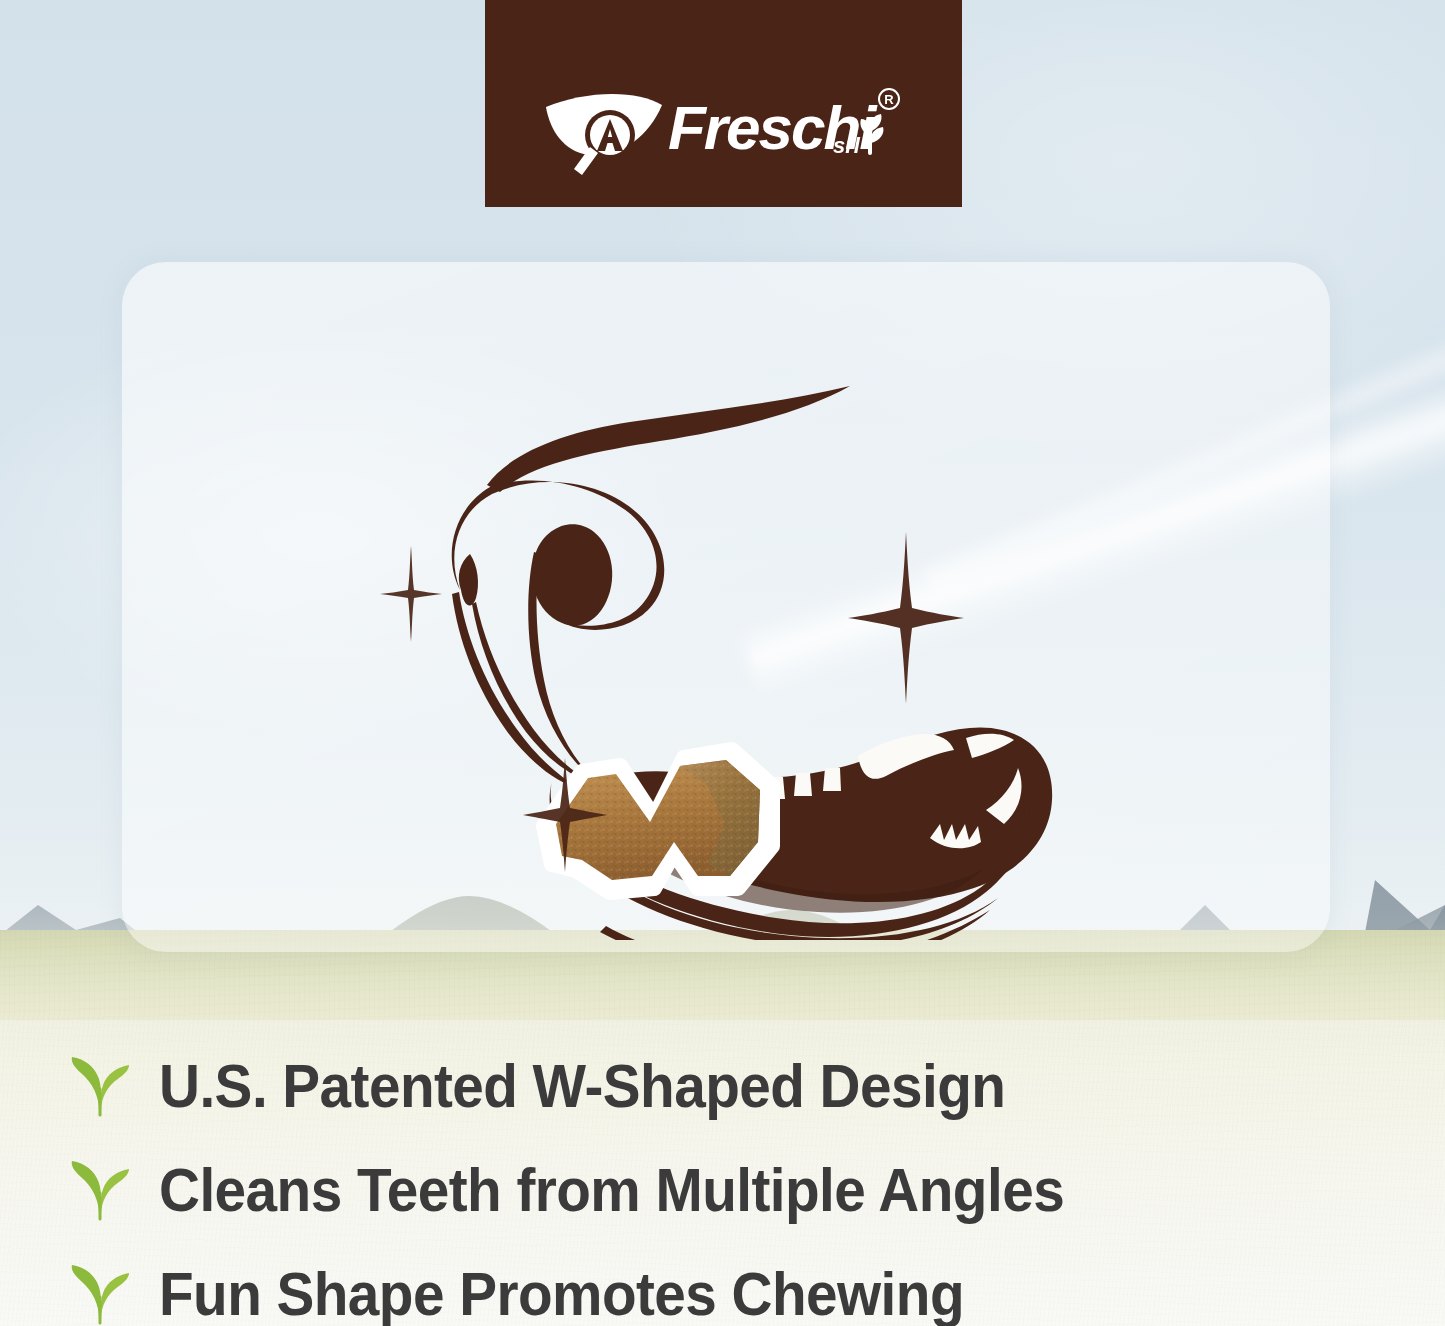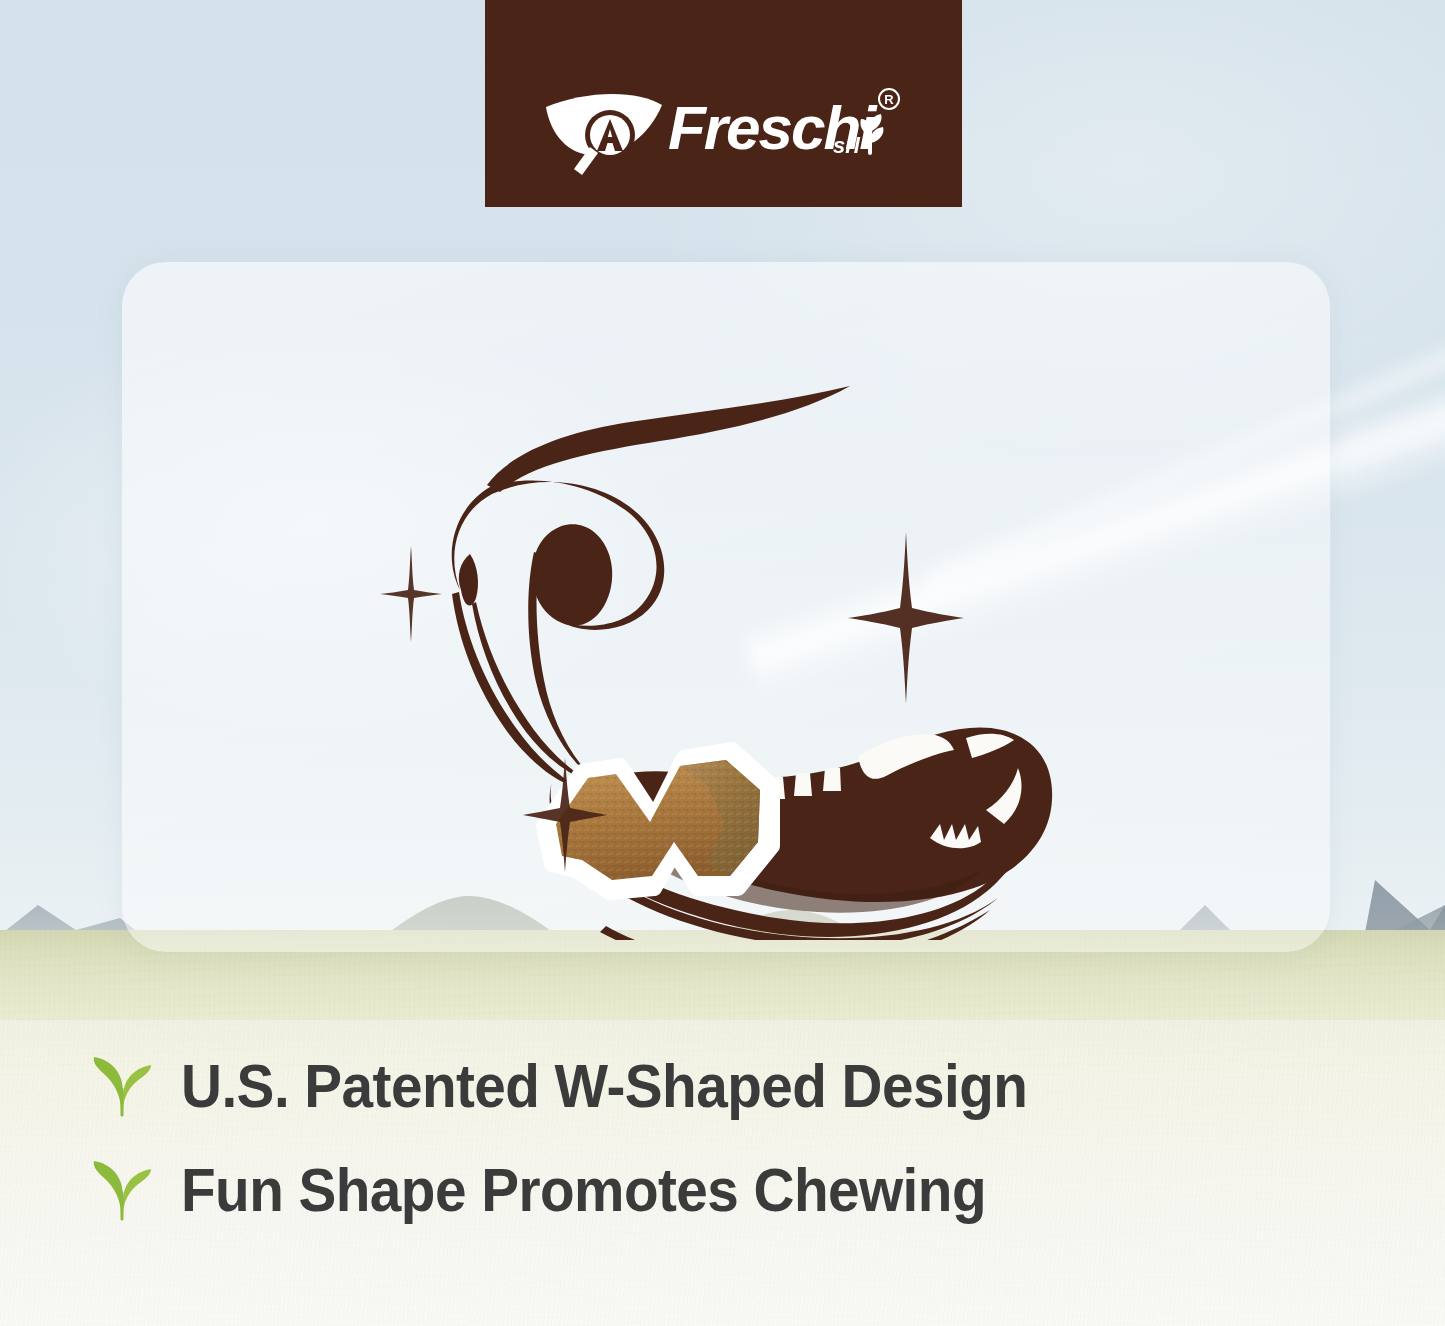--- a/index.html
+++ b/index.html
@@ -204,21 +204,21 @@
   .features {
     position: absolute;
     left: 0;
     top: 1034px;
     width: 1445px;
   }
   .feature-row {
     display: flex;
     align-items: center;
     height: 104px;
-    padding-left: 85px;
+    padding-left: 63px;
     box-sizing: border-box;
   }
   .leaf-bullet {
     flex: 0 0 auto;
     width: 74px;
     height: 74px;
     margin-right: 22px;
   }
   .leaf-bullet svg { display: block; width: 100%; height: 100%; }
   .feature-text {
@@ -515,20 +515,32 @@
           <path d="M36 62 C36 48, 30 34, 18 24 C10 17, 8 12, 9 8
                    C22 10, 32 18, 36 30 C39 40, 38 52, 36 62 Z" fill="#8cba3c"></path>
           <path d="M38 62 C38 49, 44 37, 56 29 C63 24, 66 20, 66 16
                    C54 18, 44 25, 40 36 C37 45, 37 55, 38 62 Z" fill="#9ac242"></path>
           <path d="M37 66 L37 40" stroke="#8cba3c" stroke-width="3" stroke-linecap="round"></path>
         </svg>
       </span>
       <span class="feature-text">U.S. Patented W-Shaped Design</span>
     </div>
 
+    <div class="feature-row">
+      <span class="leaf-bullet">
+        <svg viewBox="0 0 74 74">
+          <path d="M36 62 C36 48, 30 34, 18 24 C10 17, 8 12, 9 8
+                   C22 10, 32 18, 36 30 C39 40, 38 52, 36 62 Z" fill="#8cba3c"></path>
+          <path d="M38 62 C38 49, 44 37, 56 29 C63 24, 66 20, 66 16
+                   C54 18, 44 25, 40 36 C37 45, 37 55, 38 62 Z" fill="#9ac242"></path>
+          <path d="M37 66 L37 40" stroke="#8cba3c" stroke-width="3" stroke-linecap="round"></path>
+        </svg>
+      </span>
+      <span class="feature-text">Cleans Teeth from Multiple Angles</span>
+    </div>
 
     <div class="feature-row">
       <span class="leaf-bullet">
         <svg viewBox="0 0 74 74">
           <path d="M36 62 C36 48, 30 34, 18 24 C10 17, 8 12, 9 8
                    C22 10, 32 18, 36 30 C39 40, 38 52, 36 62 Z" fill="#8cba3c"></path>
           <path d="M38 62 C38 49, 44 37, 56 29 C63 24, 66 20, 66 16
                    C54 18, 44 25, 40 36 C37 45, 37 55, 38 62 Z" fill="#9ac242"></path>
           <path d="M37 66 L37 40" stroke="#8cba3c" stroke-width="3" stroke-linecap="round"></path>
         </svg>

